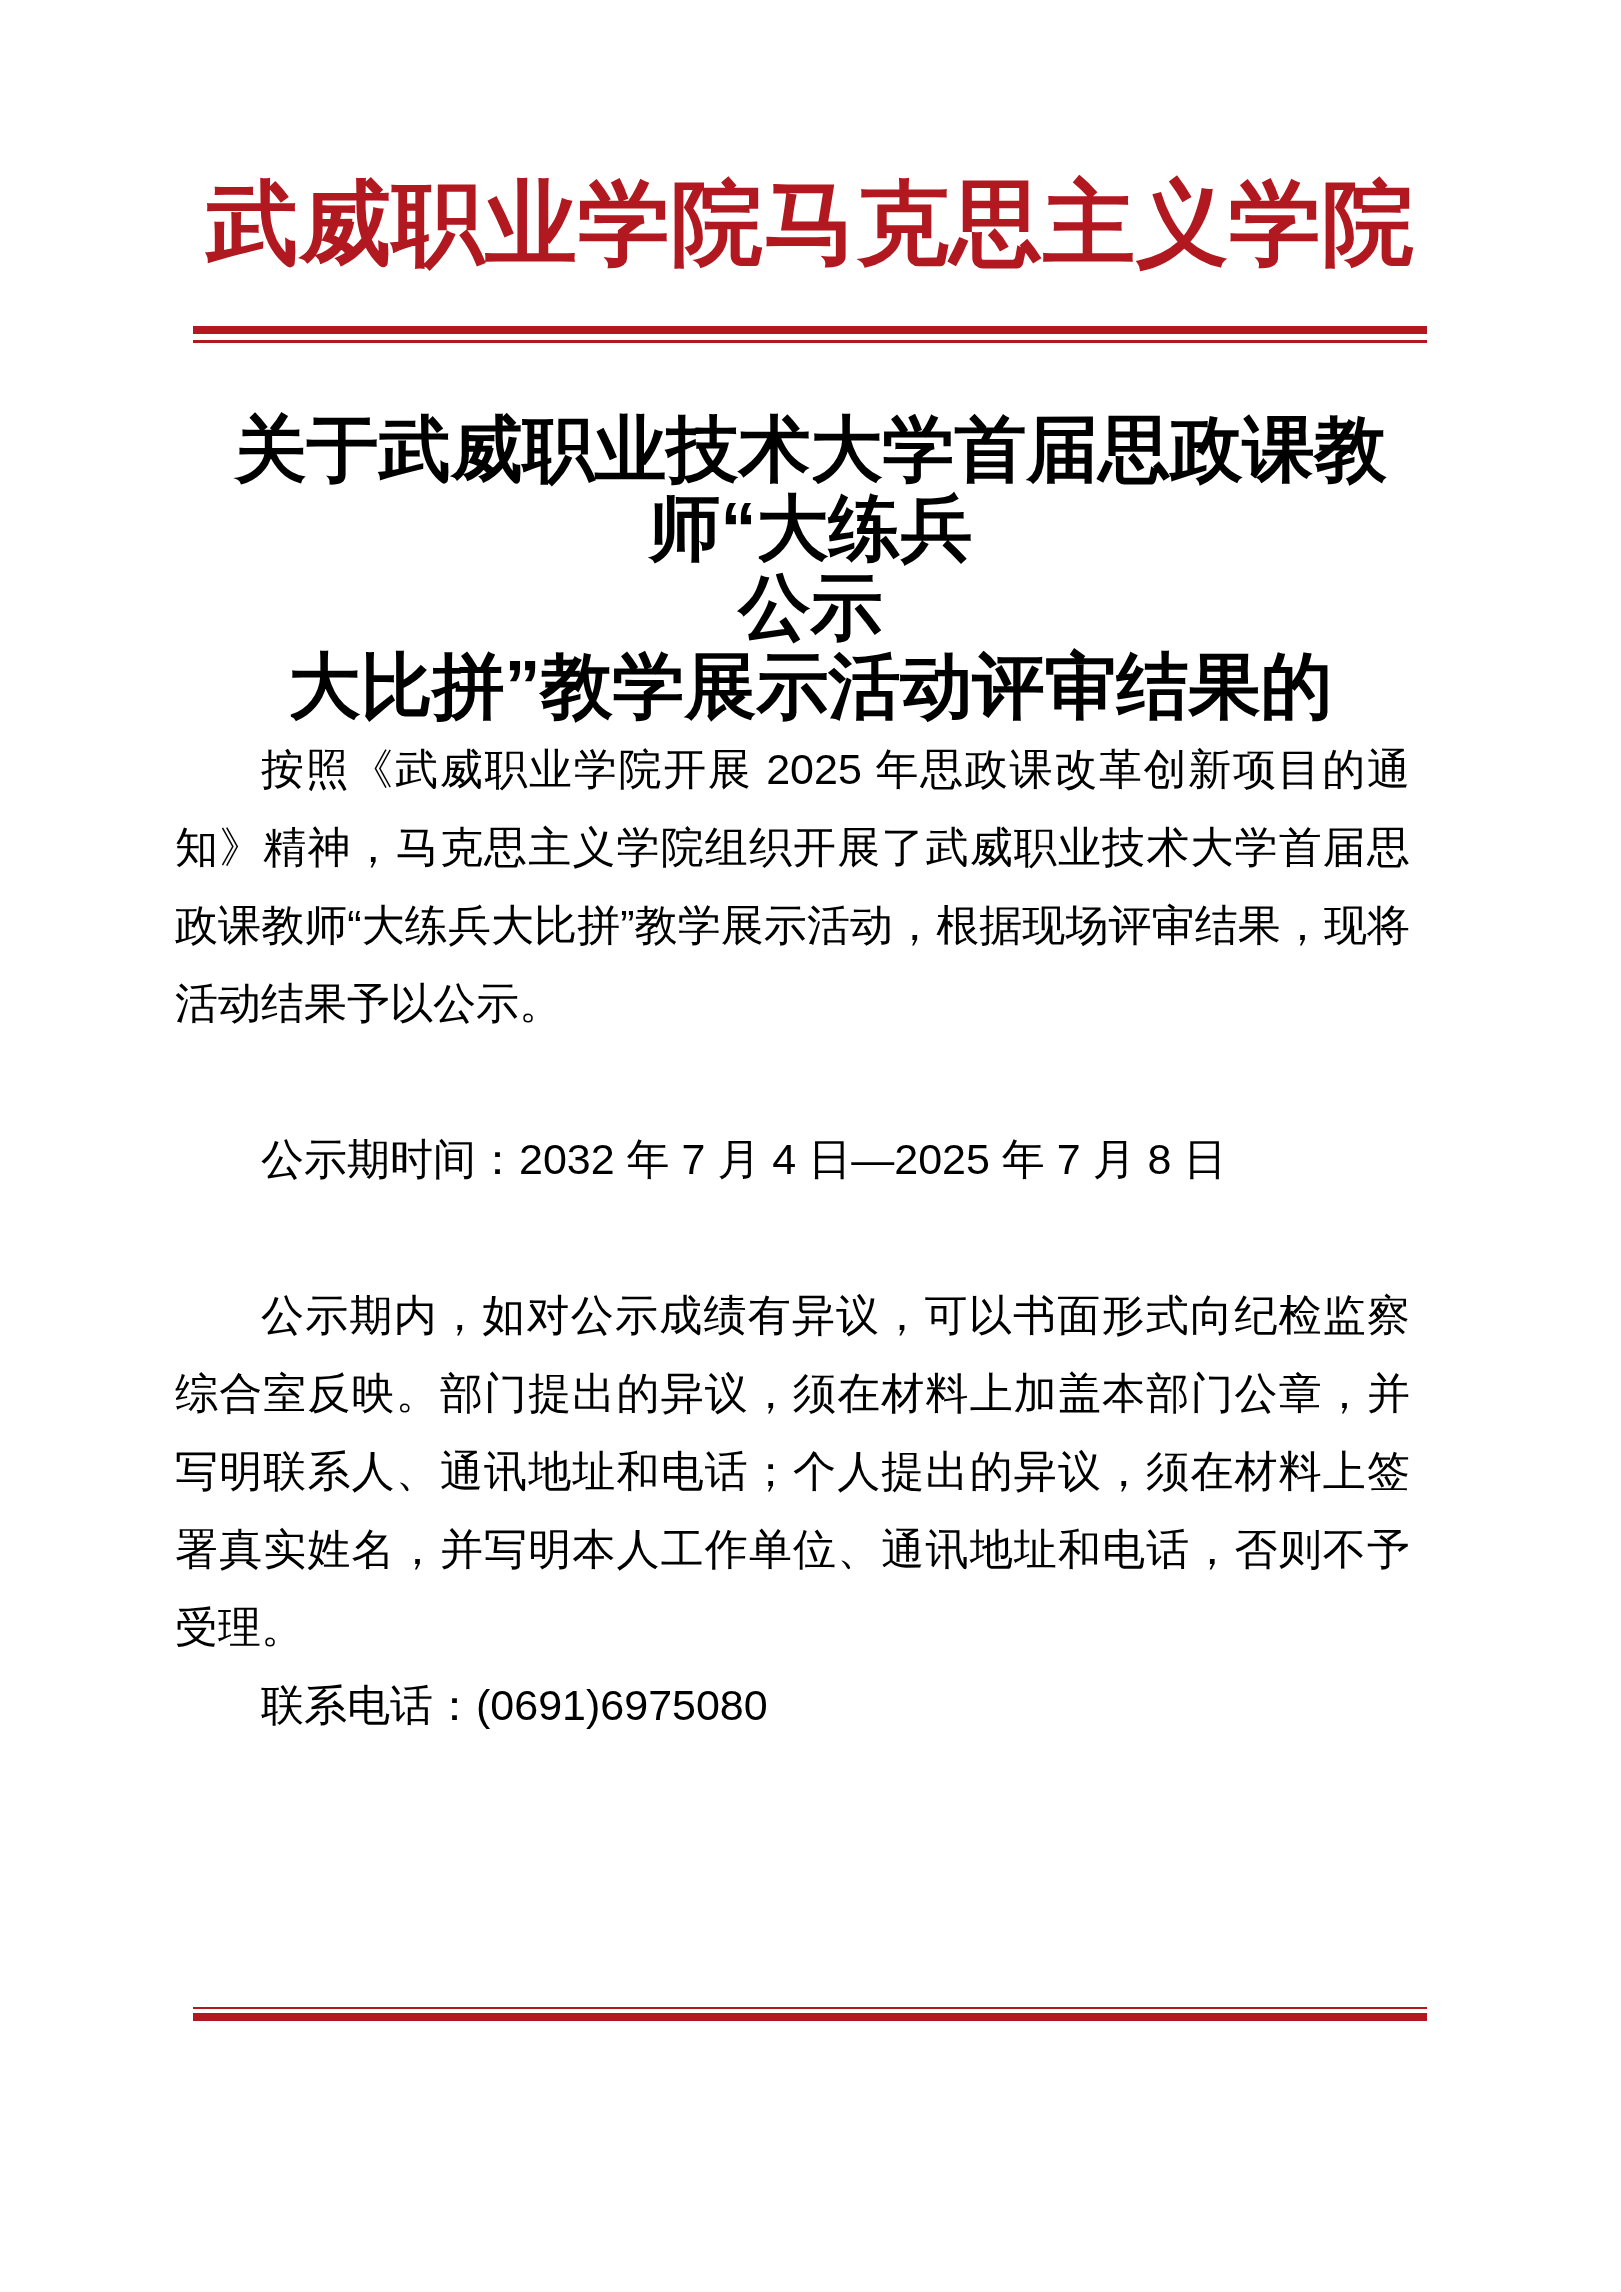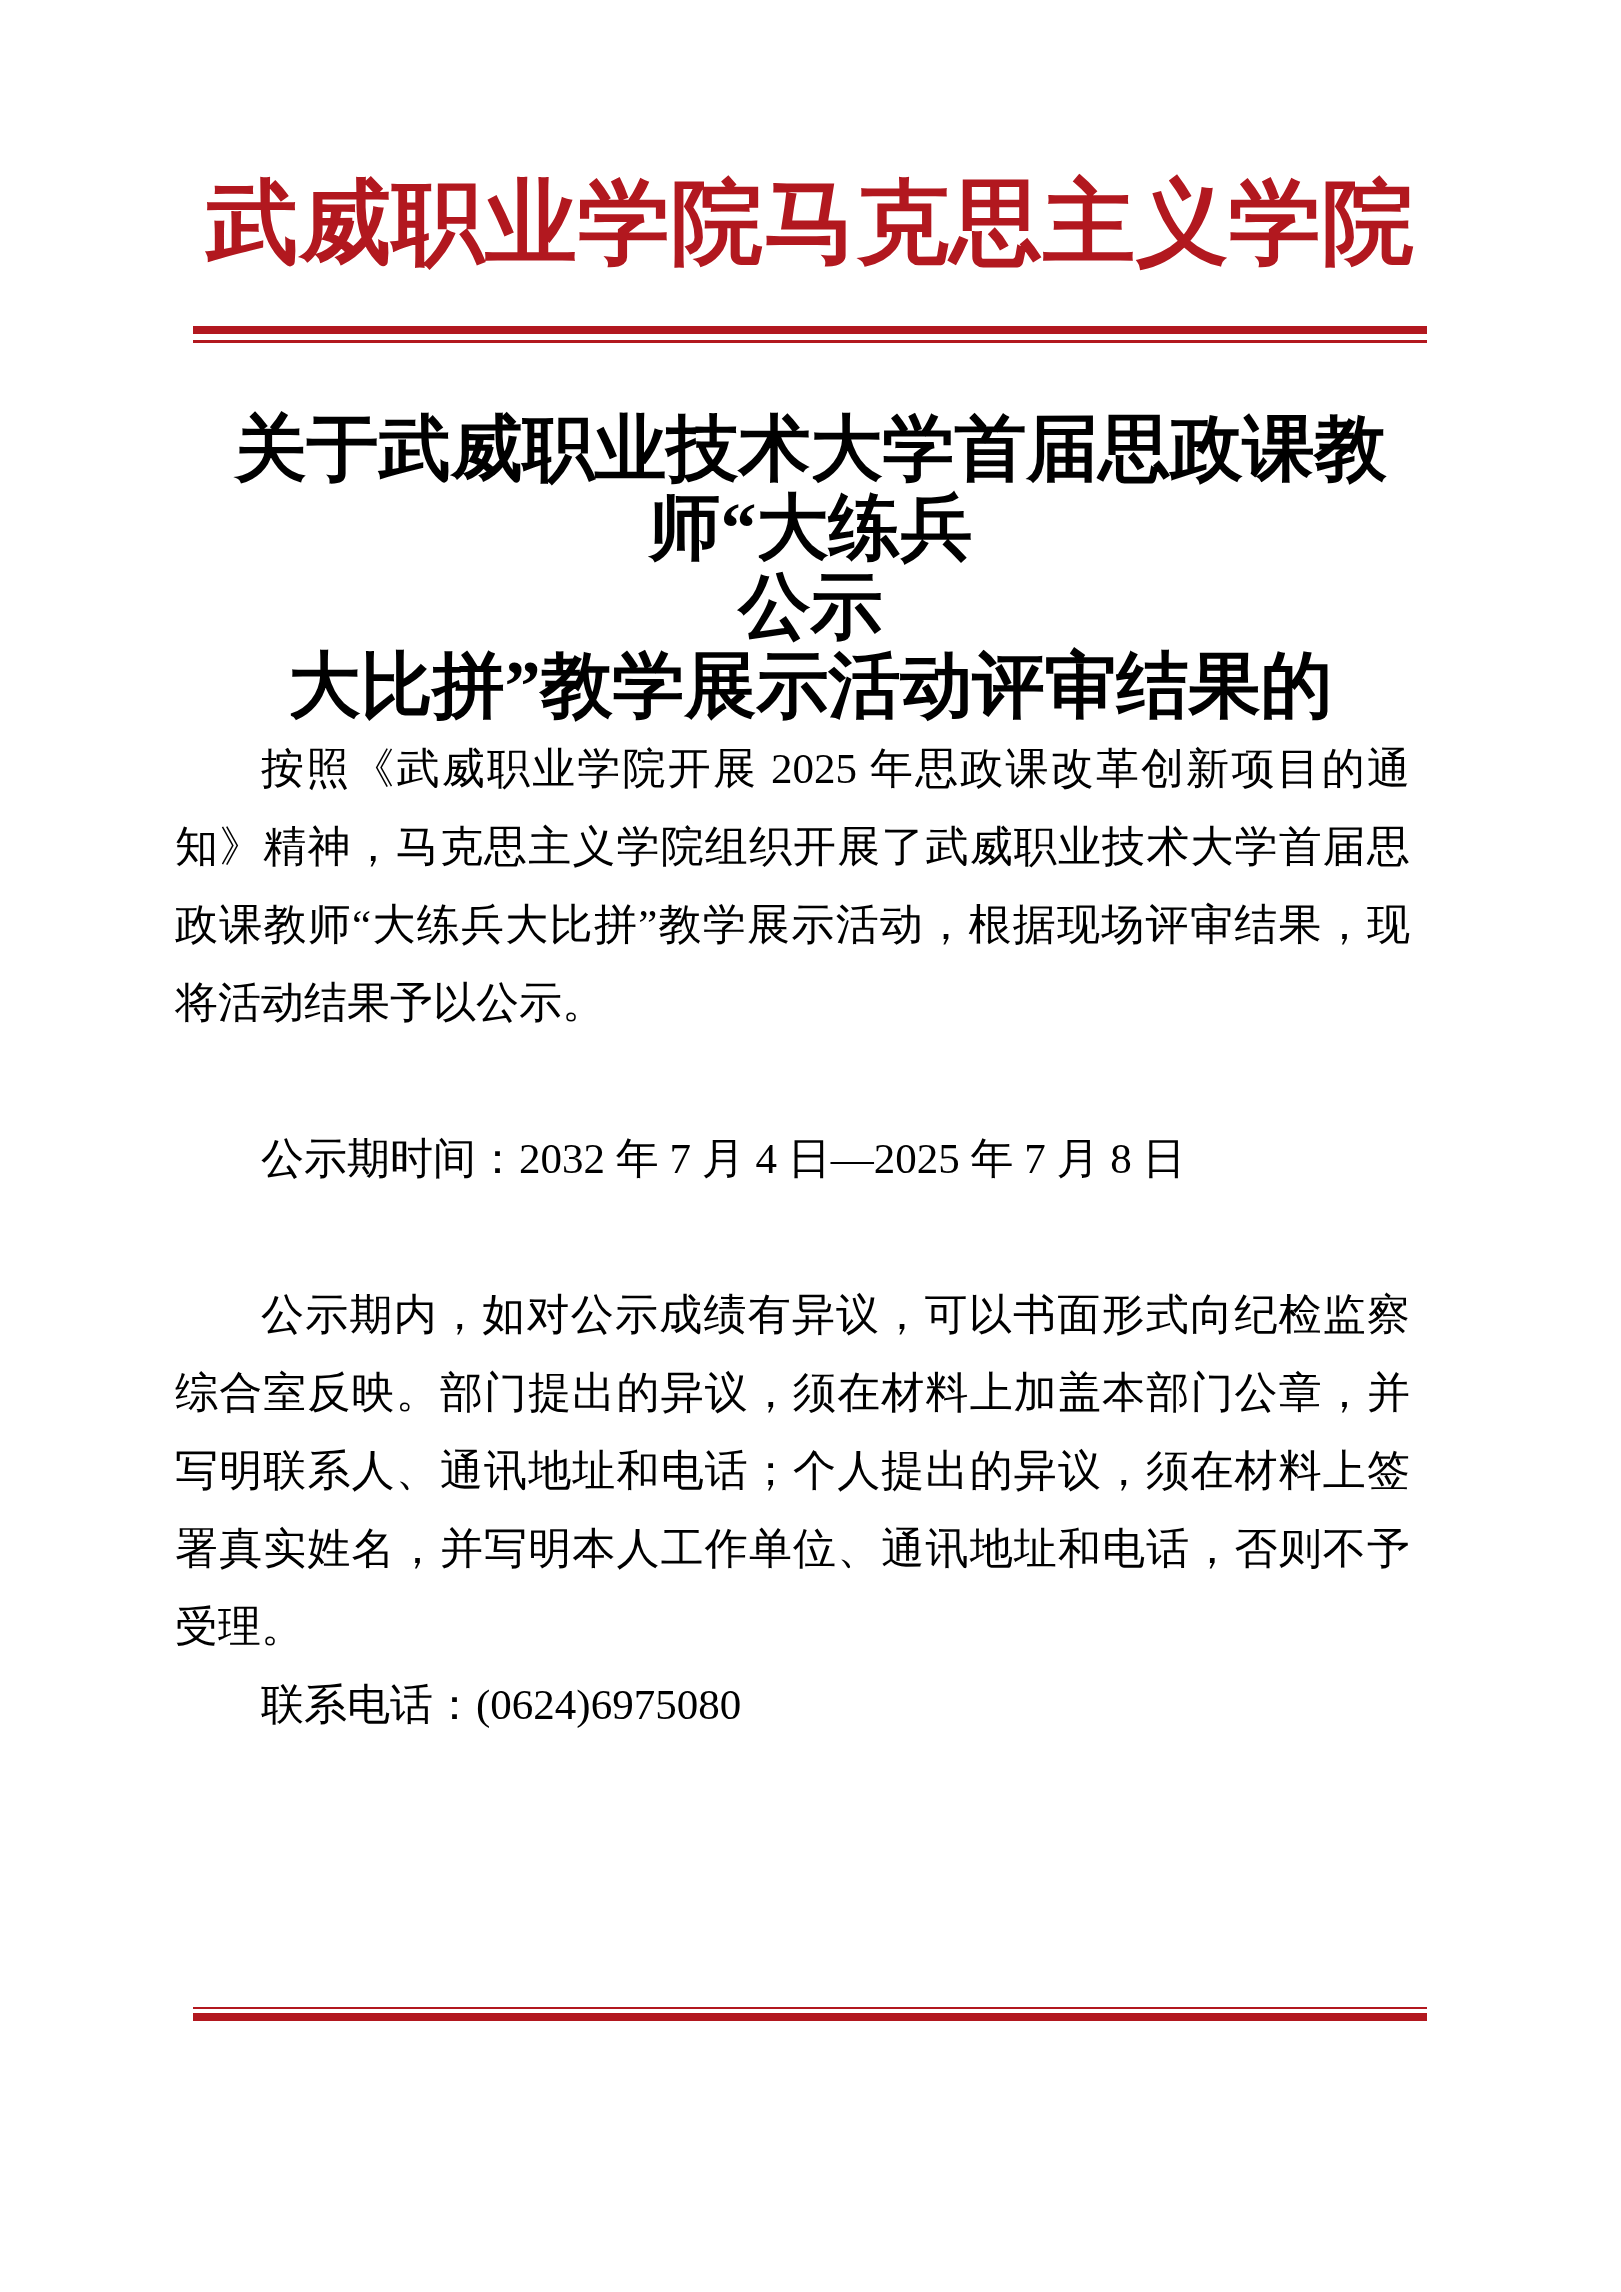--- a/index.html
+++ b/index.html
@@ -6,21 +6,21 @@
     --red:#b2181f;
     --ink:#000000;
     --paper:#ffffff;
   }
   html,body{margin:0;padding:0;background:#ffffff;}
   .page{
     position:relative;
     width:1621px;
     height:2293px;
     background:var(--paper);
-    font-family:Liberation Serif, serif;
+    font-family:Liberation Sans, sans-serif;
     color:var(--ink);
     overflow:hidden;
   }
   
   .letterhead{
     position:absolute;
     top:145px;
     left:0;
     width:100%;
     text-align:center;
@@ -92,19 +92,19 @@
   <div class="doc-title">
     <span>关于武威职业技术大学首届思政课教师“大练兵</span>
     <span>公示</span>
     <span>大比拼”教学展示活动评审结果的</span>
   </div>
 
   <div class="body-text">
     <p class="gap-after">按照《武威职业学院开展 2025 年思政课改革创新项目的通知》精神，马克思主义学院组织开展了武威职业技术大学首届思政课教师“大练兵大比拼”教学展示活动，根据现场评审结果，现将活动结果予以公示。</p>
     <p class="gap-after">公示期时间：2032 年 7 月 4 日—2025 年 7 月 8 日</p>
     <p>公示期内，如对公示成绩有异议，可以书面形式向纪检监察综合室反映。部门提出的异议，须在材料上加盖本部门公章，并写明联系人、通讯地址和电话；个人提出的异议，须在材料上签署真实姓名，并写明本人工作单位、通讯地址和电话，否则不予受理。</p>
-    <p>联系电话：(0624)6975080</p>
+    <p>联系电话：(0691)6975080</p>
   </div>
 
   <div class="rule-bottom"></div>
 
 </div>
 
 
 </body></html>

